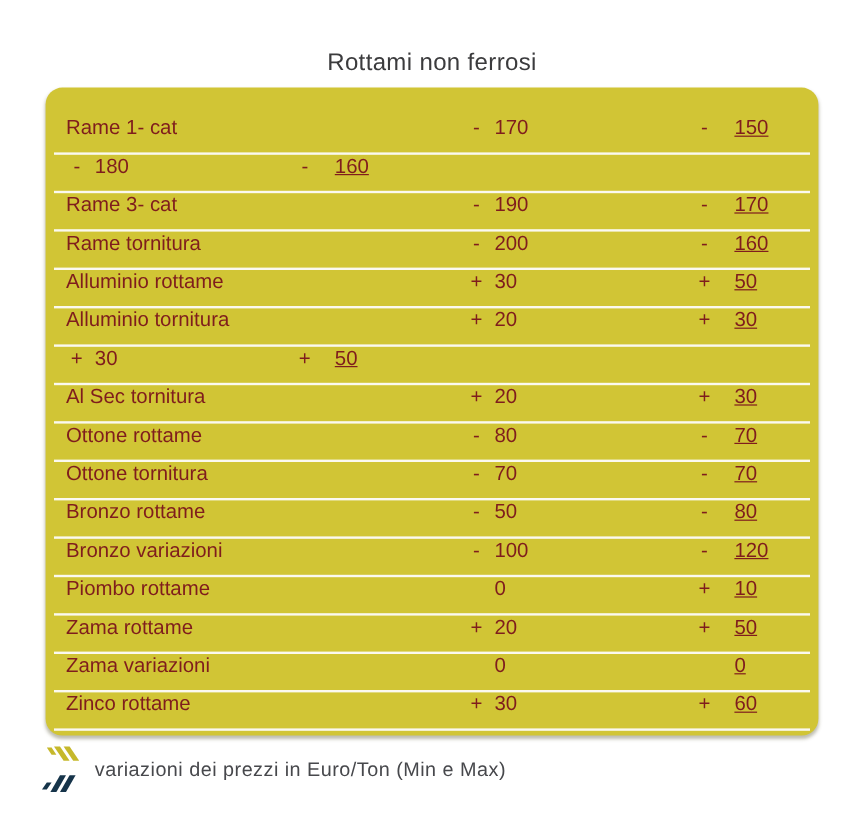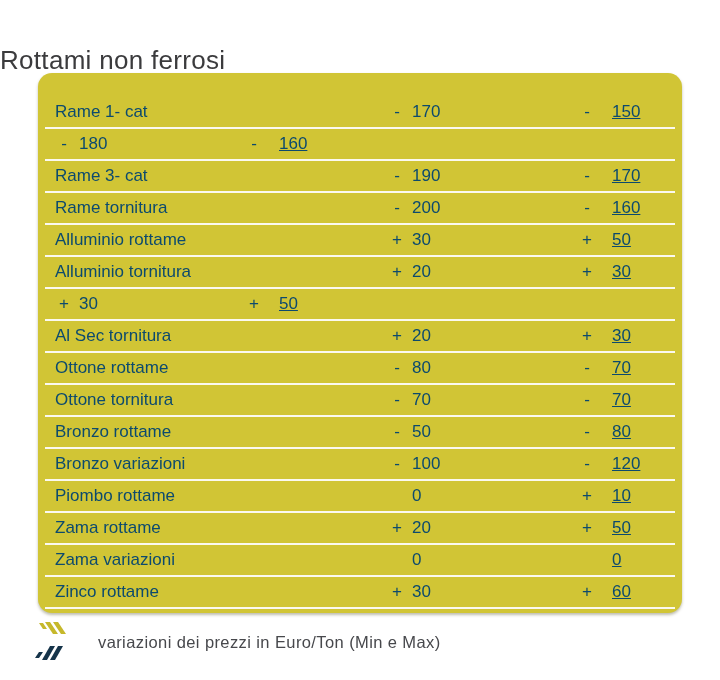--- a/index.html
+++ b/index.html
@@ -1,46 +1,46 @@
 <!DOCTYPE html>
 <html><head>
 <meta charset="utf-8">
 <style>
   html,body{margin:0;padding:0;}
   body{
     width:720px;height:680px;position:relative;background:#ffffff;
     font-family:"Liberation Sans",sans-serif;overflow:hidden;
   }
   .page-title{
-    position:absolute;top:28px;left:0;width:720px;text-align:left;
-    font-size:26px;letter-spacing:.3px;color:#3b3b3d;font-weight:400;
+    position:absolute;top:28px;left:0;width:720px;text-align:center;
+    font-size:20px;letter-spacing:.3px;color:#3b3b3d;font-weight:400;
   }
   .panel{
     position:absolute;top:73px;left:38px;width:644px;box-sizing:border-box;
     background:#d1c535;border-radius:14px;
     padding:24px 7px 4px 7px;
     box-shadow:0 2px 3px rgba(70,65,25,.35);
   }
   .row{
-    display:flex;align-items:center;height:30px;
+    display:flex;align-items:flex-start;height:30px;
     border-bottom:2px solid #fbf9ef;
     padding:0 17px 0 10px;
-    font-size:17px;color:#0c4a6e;
+    font-size:17px;color:#7f1d1d;
   }
   .lbl{width:333px;white-space:nowrap;overflow:hidden;}
   .sign{width:18px;text-align:center;flex:0 0 auto;}
   .num1{width:172px;box-sizing:border-box;padding-left:6px;flex:0 0 auto;}
   .num2{flex:1;padding-left:16px;text-decoration:underline;}
   .footer{
     position:absolute;left:30px;top:617px;width:660px;height:50px;
     display:flex;align-items:center;
   }
   .logo{width:40px;height:44px;flex:0 0 auto;}
   .caption{
-    margin-left:28px;font-size:16.5px;letter-spacing:.4px;color:#47484c;
+    margin-left:9px;font-size:16.5px;letter-spacing:.4px;color:#47484c;
   }
 </style>
 </head>
 <body>
 
 <h1 class="page-title">Rottami non ferrosi</h1>
 
 <div class="panel">
   <div>
   <div class="row">

